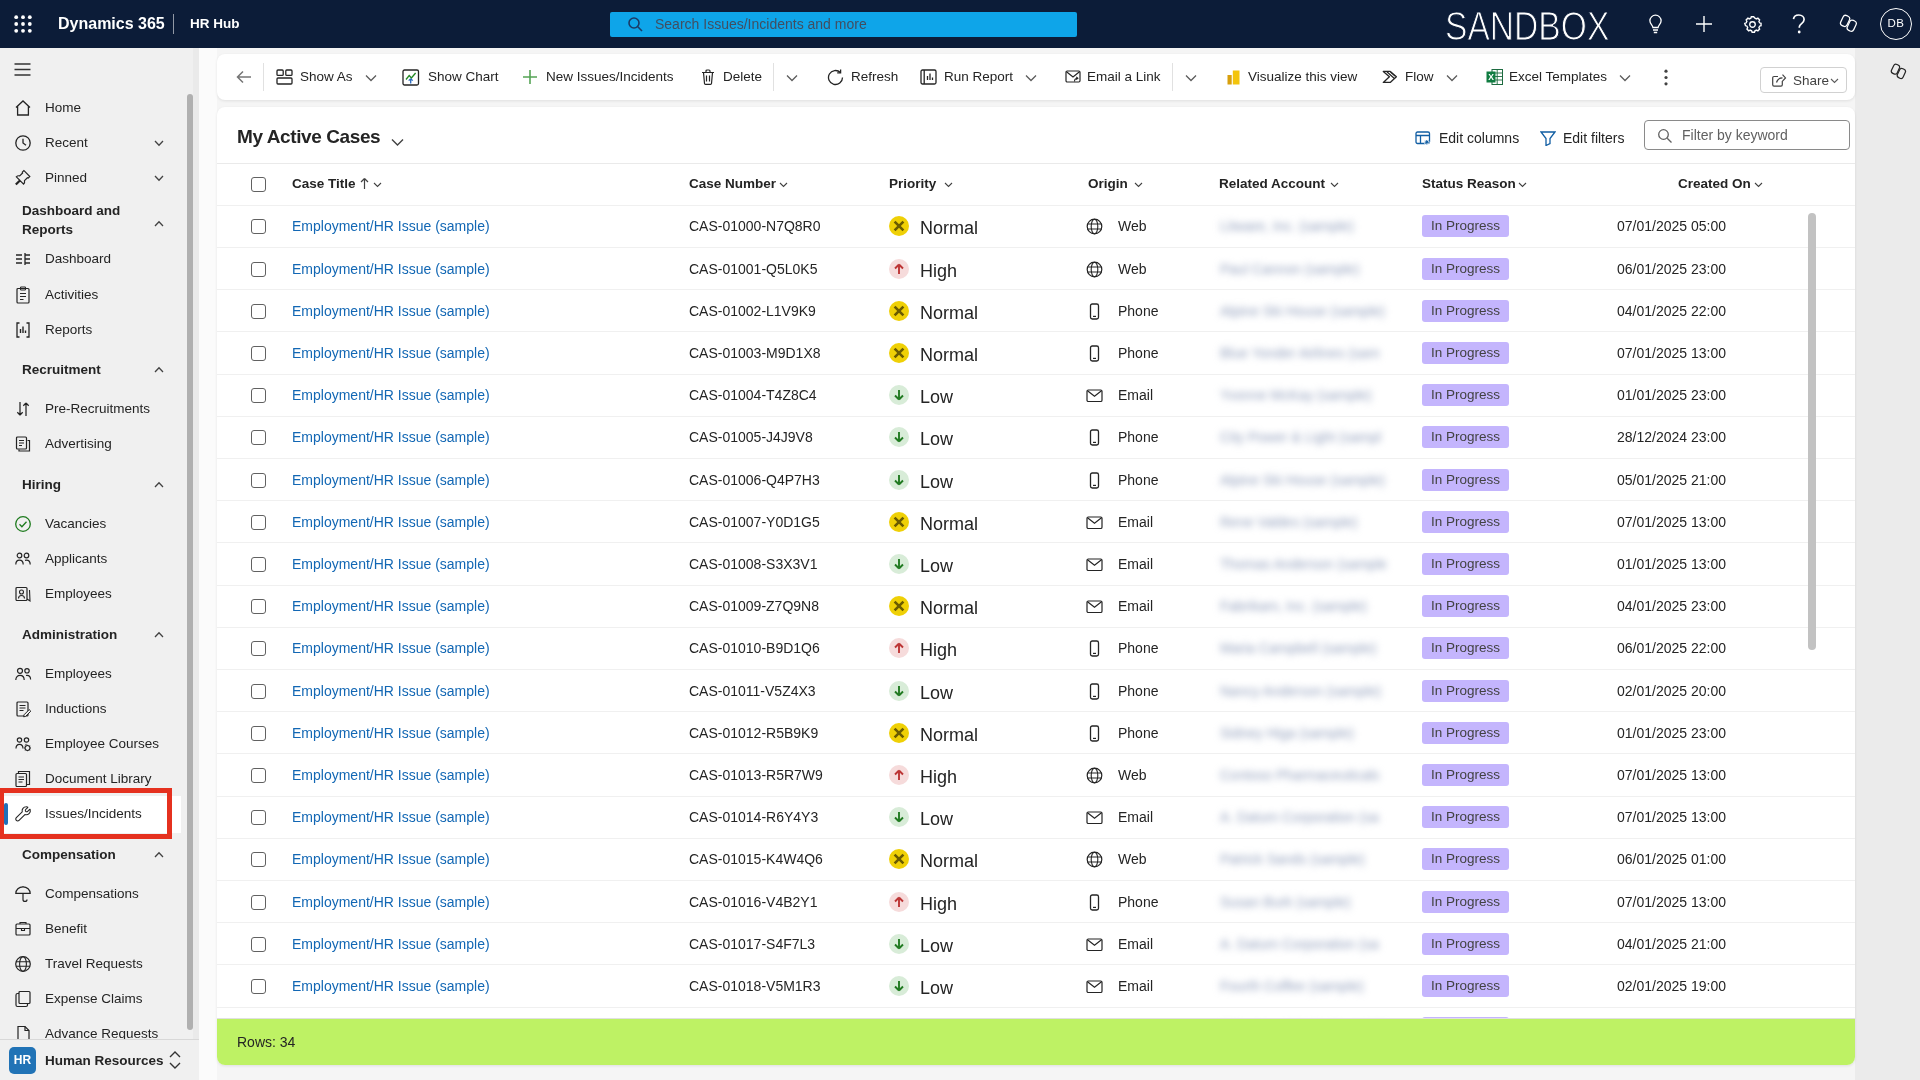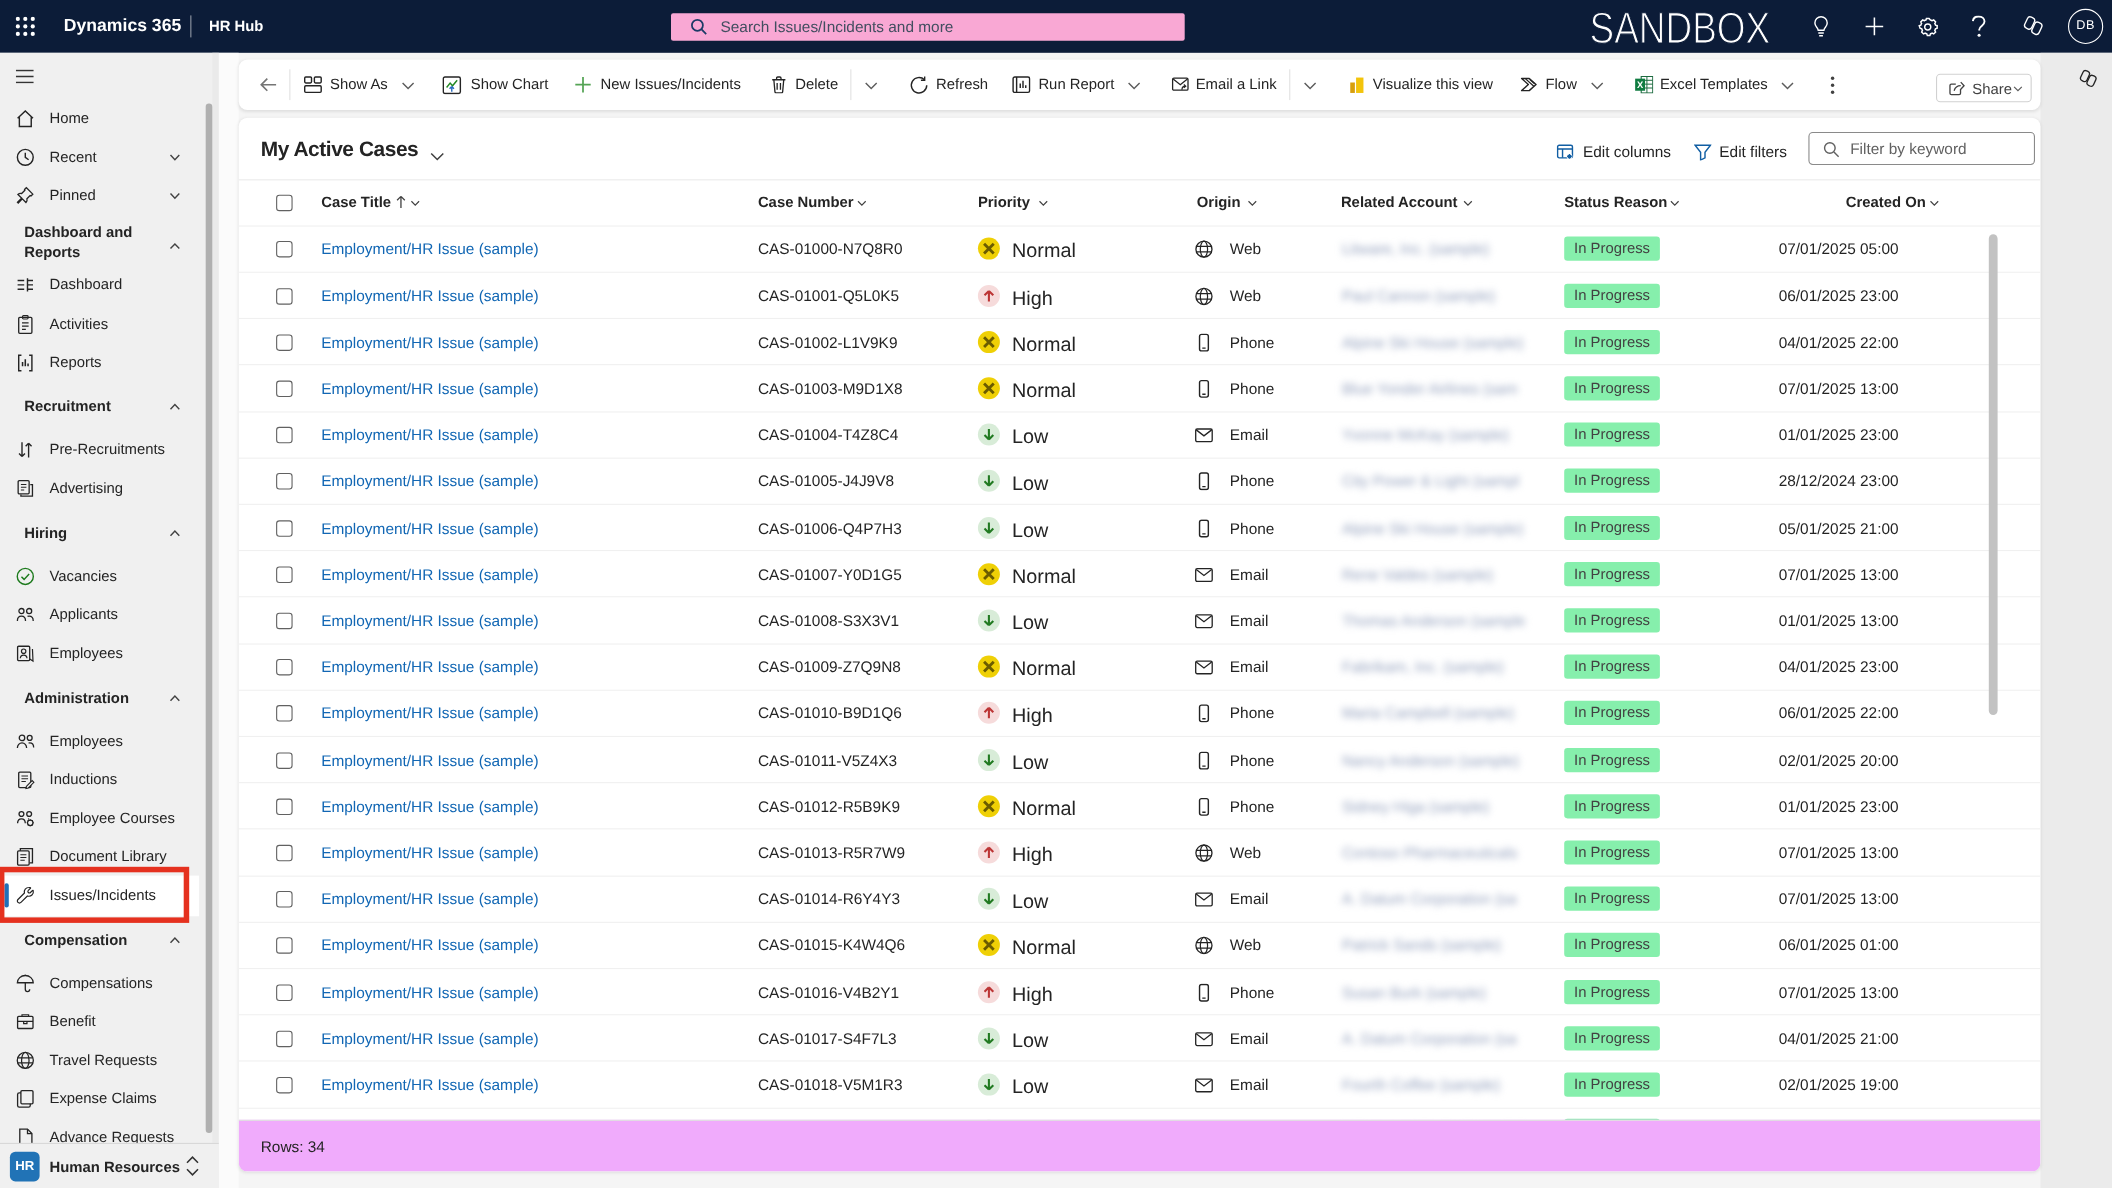--- a/index.html
+++ b/index.html
@@ -5,21 +5,21 @@
 * { margin:0; padding:0; box-sizing:border-box; }
 html,body { width:1920px; height:1080px; overflow:hidden; }
 body { font-family:"Liberation Sans", sans-serif; background:#f5f5f5; position:relative; color:#242424; }
 .abs { position:absolute; }
 
 
 #topbar { position:absolute; left:0; top:0; width:1920px; height:48px; background:#0c1c38; }
 #topbar .brand { position:absolute; left:58px; top:0; height:48px; line-height:48px; color:#fff; font-size:16px; font-weight:bold; }
 #topbar .apptitle { position:absolute; left:190px; top:0; height:48px; line-height:48px; color:#fff; font-size:13.5px; font-weight:bold; }
 #topbar .tdivider { position:absolute; left:173px; top:14px; width:1px; height:20px; background:rgba(255,255,255,0.55); }
-#searchbox { position:absolute; left:610px; top:12px; width:467px; height:25px; background:#f9a8d4; border-radius:2px; }
+#searchbox { position:absolute; left:610px; top:12px; width:467px; height:25px; background:#0ea5e9; border-radius:2px; }
 #searchbox span { position:absolute; left:45px; top:4px; font-size:14px; color:#424e60; }
 #sandbox { position:absolute; left:1445px; top:4px; color:#fff; font-size:40px; letter-spacing:0px; font-weight:normal; transform:scaleX(0.84); transform-origin:0 0; -webkit-text-stroke:1.1px #0c1c38; }
 .topicon { position:absolute; top:0; }
 #avatar { position:absolute; left:1880px; top:8px; width:32px; height:32px; border:1.5px solid #fff; border-radius:50%; color:#fff; font-size:11.5px; text-align:center; line-height:29px; letter-spacing:0.5px; }
 
 
 #sidebar { position:absolute; left:0; top:48px; width:199px; height:1032px; background:#f0f0f0; }
 #sidestrip { position:absolute; left:199px; top:48px; width:18px; height:1032px; background:#fbfbfb; }
 #rightstrip { position:absolute; left:1855px; top:48px; width:65px; height:1032px; background:#ebebeb; }
 .sitem { position:absolute; left:0; width:199px; height:35px; }
@@ -52,23 +52,23 @@
 .hcell { position:absolute; top:0; height:42px; line-height:42px; font-size:13.5px; font-weight:bold; color:#242424; white-space:nowrap; }
 .cb { position:absolute; width:15px; height:15px; border:1px solid #616161; border-radius:3px; background:#fff; }
 .grow { position:absolute; left:0; width:1638px; height:42.2px; border-bottom:1px solid #f0f0f0; }
 .grow .link { position:absolute; left:75px; top:50%; margin-top:-8px; font-size:14px; color:#1267b4; white-space:nowrap; }
 .grow .casenum { position:absolute; left:472px; top:50%; margin-top:-8px; font-size:14px; color:#242424; }
 .pricircle { position:absolute; left:672px; top:50%; margin-top:-10px; width:20px; height:20px; border-radius:50%; }
 .prilbl { position:absolute; left:703px; top:50%; margin-top:-8px; font-size:18px; color:#242424; }
 .origicon { position:absolute; left:869px; top:50%; margin-top:-8px; width:17px; height:17px; }
 .origlbl { position:absolute; left:901px; top:50%; margin-top:-8px; font-size:14px; color:#242424; }
 .acct { position:absolute; left:1003px; top:50%; margin-top:-8px; font-size:14px; color:#93a0bd; filter:blur(3.5px); white-space:nowrap; max-width:166px; overflow:hidden; }
-.badge { position:absolute; left:1205px; top:50%; margin-top:-11px; height:22px; line-height:22px; padding:0 9px; background:#86efac; border-radius:3px; font-size:13.5px; color:#424242; }
+.badge { position:absolute; left:1205px; top:50%; margin-top:-11px; height:22px; line-height:22px; padding:0 9px; background:#c4b5fd; border-radius:3px; font-size:13.5px; color:#424242; }
 .cdate { position:absolute; left:1400px; top:50%; margin-top:-8px; font-size:14px; color:#242424; }
-#gfooter { position:absolute; left:0; top:911px; width:1638px; height:47px; background:#f0abfc; border-top:1px solid #e0e0e0; }
+#gfooter { position:absolute; left:0; top:911px; width:1638px; height:47px; background:#bef264; border-top:1px solid #e0e0e0; }
 #gfooter span { position:absolute; left:20px; top:15px; font-size:14px; color:#242424; }
 #gscroll { position:absolute; left:1591px; top:106px; width:8px; height:437px; background:#c2c2c2; border-radius:4px; }
 </style>
 </head>
 <body>
 <div id="topbar">
   <svg class="abs" style="left:14px;top:15px" width="18" height="18" viewBox="0 0 18 18">
       <g fill="#fff">
         <circle cx="2.2" cy="2.2" r="1.9"></circle>
         <circle cx="9" cy="2.2" r="1.9"></circle>

